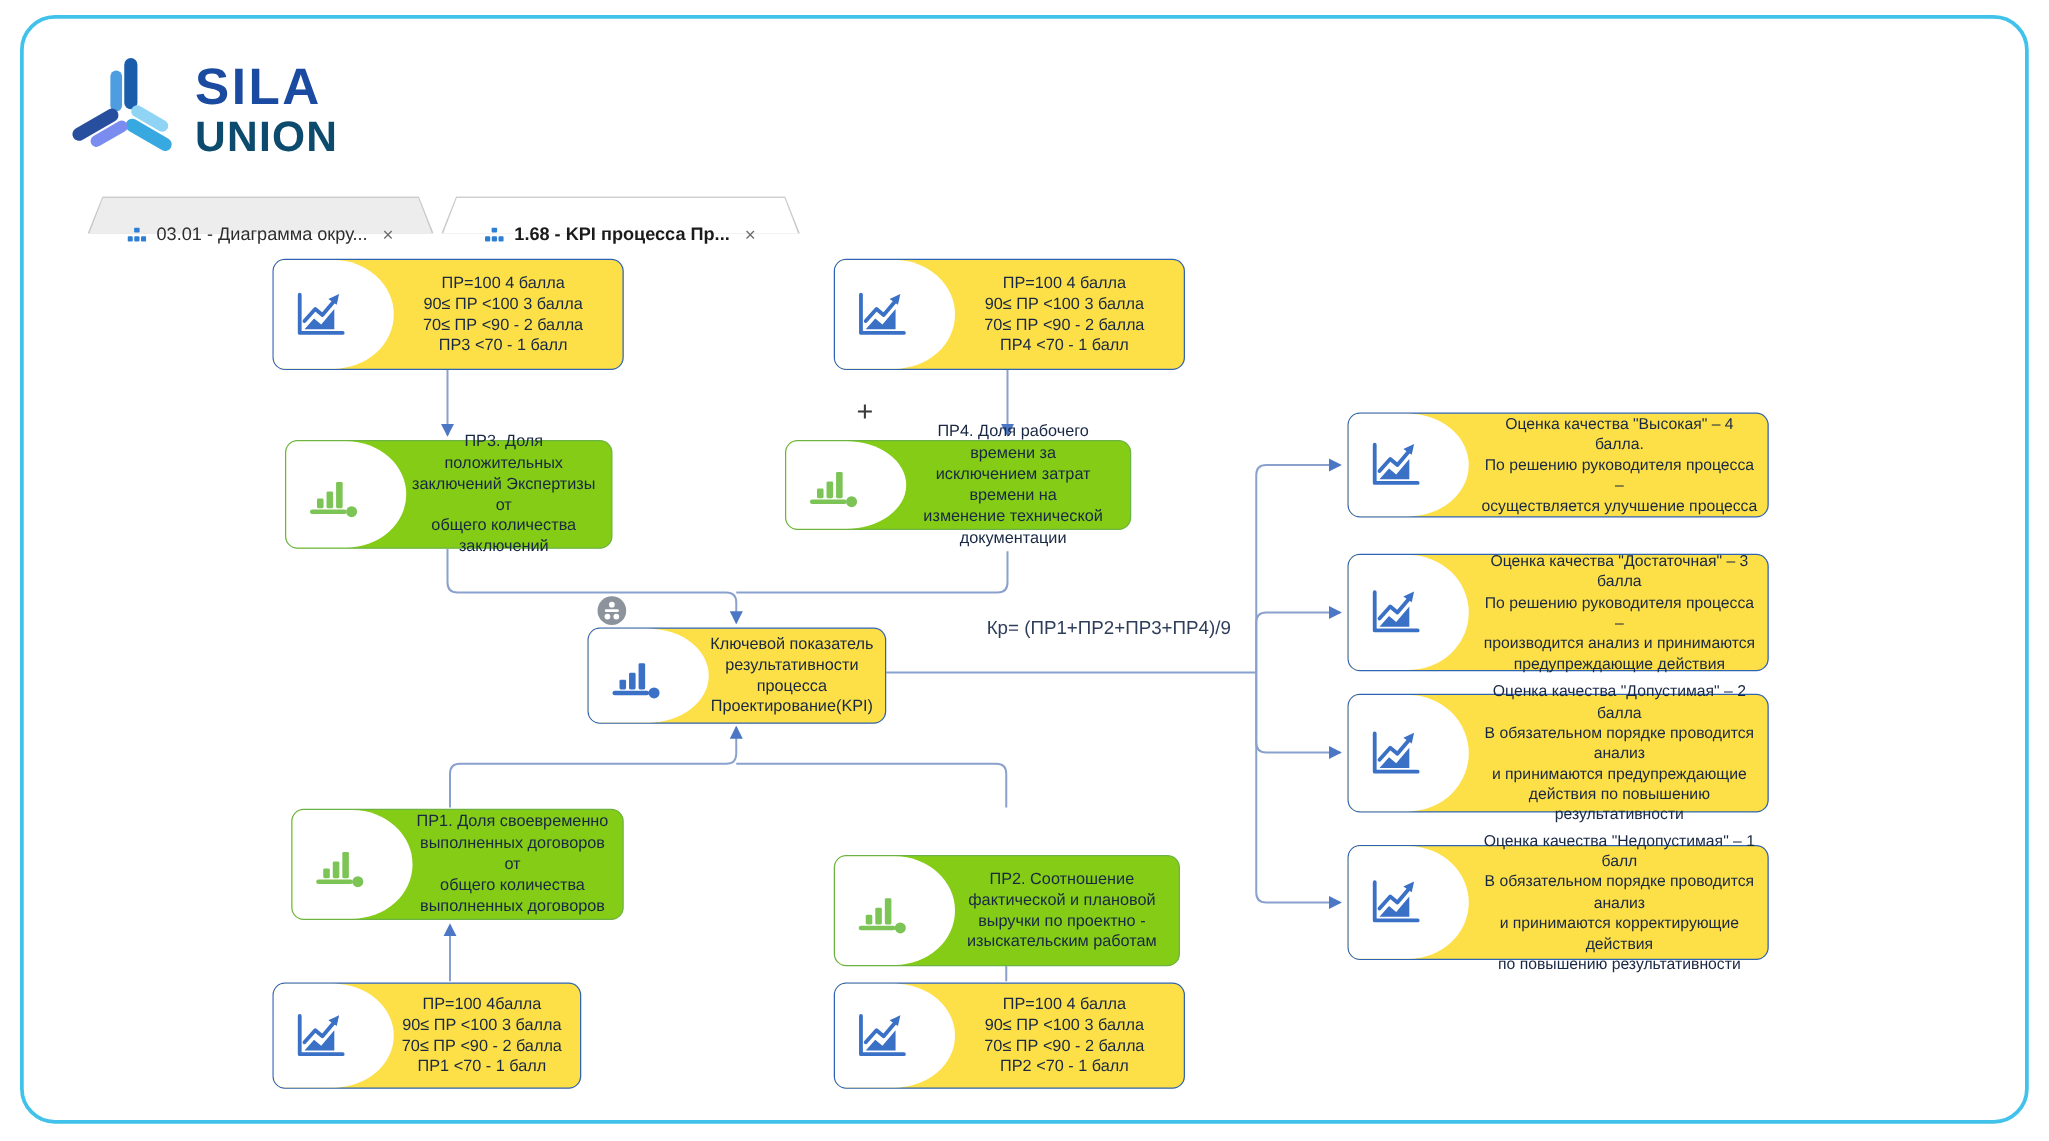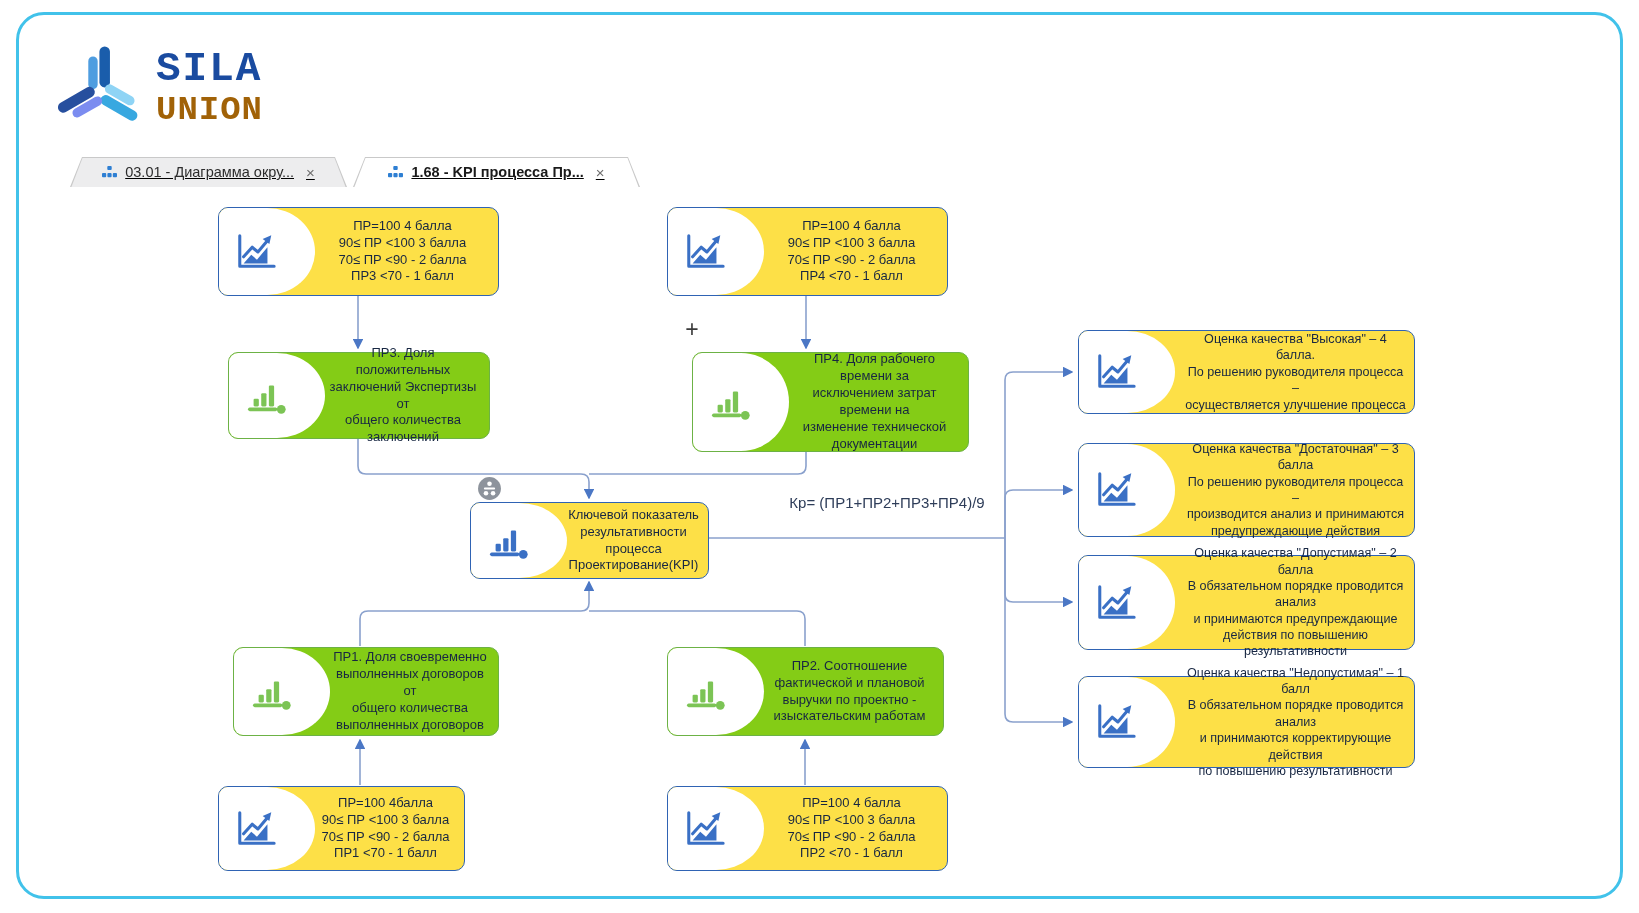--- a/index.html
+++ b/index.html
@@ -8,34 +8,34 @@
     font-family:"Liberation Sans", sans-serif;
     -webkit-font-smoothing:antialiased;
   }
   .page{position:relative;width:1639px;height:913px;background:#fff;}
   .frame{
     position:absolute;left:16px;top:12px;right:16px;bottom:14px;
     border:3px solid #41c2ea;border-radius:28px;pointer-events:none;
   }
 
   
-  .logo{position:absolute;left:52px;top:40px;display:flex;align-items:center;gap:8px;font-family:Liberation Mono, monospace;}
+  .logo{position:absolute;left:52px;top:40px;display:flex;align-items:center;gap:8px;}
   .logo-mark{width:96px;height:96px;}
   .logo-text{display:flex;flex-direction:column;line-height:1;}
   .logo-sila{font-size:41px;font-weight:800;letter-spacing:2px;color:#1a4ba0;}
-  .logo-union{font-size:34px;font-weight:600;letter-spacing:1px;color:#a16207;margin-top:3px;}
+  .logo-union{font-size:34px;font-weight:600;letter-spacing:1px;color:#0c4a6e;margin-top:3px;}
 
   
   .tabbar{position:absolute;left:0;top:157px;width:100%;height:30px;}
   .tab{position:absolute;top:0;height:30px;cursor:pointer;}
   .tab .shape{position:absolute;inset:0;clip-path:polygon(12px 0, calc(100% - 12px) 0, 100% 100%, 0 100%);background:#c9c9c9;}
   .tab .shape-in{position:absolute;left:0;right:0;top:1px;bottom:0;
     clip-path:polygon(12.5px 0, calc(100% - 12.5px) 0, calc(100% - 1.4px) 100%, 1.4px 100%);background:#ededee;}
   .tab.active .shape-in{background:#ffffff;}
-  .tab .content{position:relative;z-index:2;height:100%;display:flex;align-items:center;justify-content:center;gap:8px;padding:0 20px;text-decoration:underline;}
+  .tab .content{position:relative;z-index:2;height:100%;display:flex;align-items:center;justify-content:center;gap:8px;padding:16px 20px;}
   .tab-label{font-size:14.5px;color:#2d2d2d;white-space:nowrap;}
   .tab.active .tab-label{font-weight:700;color:#1b1b1b;}
   .tab-close{font-size:15px;color:#6e6e6e;margin-left:4px;line-height:1;}
   .newtab{position:absolute;left:678px;top:158px;width:28px;height:28px;display:flex;align-items:center;justify-content:center;
     font-size:23px;font-weight:300;color:#3a3a3a;cursor:pointer;}
 
   
   .node{position:absolute;border-radius:10px;display:flex;align-items:center;box-sizing:border-box;}
   .node.blue{background:#fde047;border:1px solid #2f63b4;}
   .node.green{background:#84cc16;border:1px solid #6cb245;}
@@ -188,21 +188,21 @@
     <div class="pill">
       <svg>
           <use href="#ic-bars"></use>
         </svg>
     </div>
     <div class="ntext">ПР3. Доля положительных
 заключений Экспертизы от
 общего количества
 заключений</div>
   </div>
-  <div class="node green" style="left:692px;top:352px;width:277px;height:100px;">
+  <div class="node green" style="left:628px;top:352px;width:277px;height:72px;">
     <div class="pill">
       <svg>
           <use href="#ic-bars"></use>
         </svg>
     </div>
     <div class="ntext">ПР4. Доля рабочего времени за
 исключением затрат времени на
 изменение технической
 документации</div>
   </div>
@@ -231,21 +231,21 @@
     <div class="pill">
       <svg>
           <use href="#ic-bars"></use>
         </svg>
     </div>
     <div class="ntext">ПР1. Доля своевременно
 выполненных договоров от
 общего количества
 выполненных договоров</div>
   </div>
-  <div class="node green" style="left:667px;top:647px;width:277px;height:89px;">
+  <div class="node green" style="left:667px;top:684px;width:277px;height:89px;">
     <div class="pill">
       <svg>
           <use href="#ic-bars"></use>
         </svg>
     </div>
     <div class="ntext">ПР2. Соотношение
 фактической и плановой
 выручки по проектно -
 изыскательским работам</div>
   </div>

